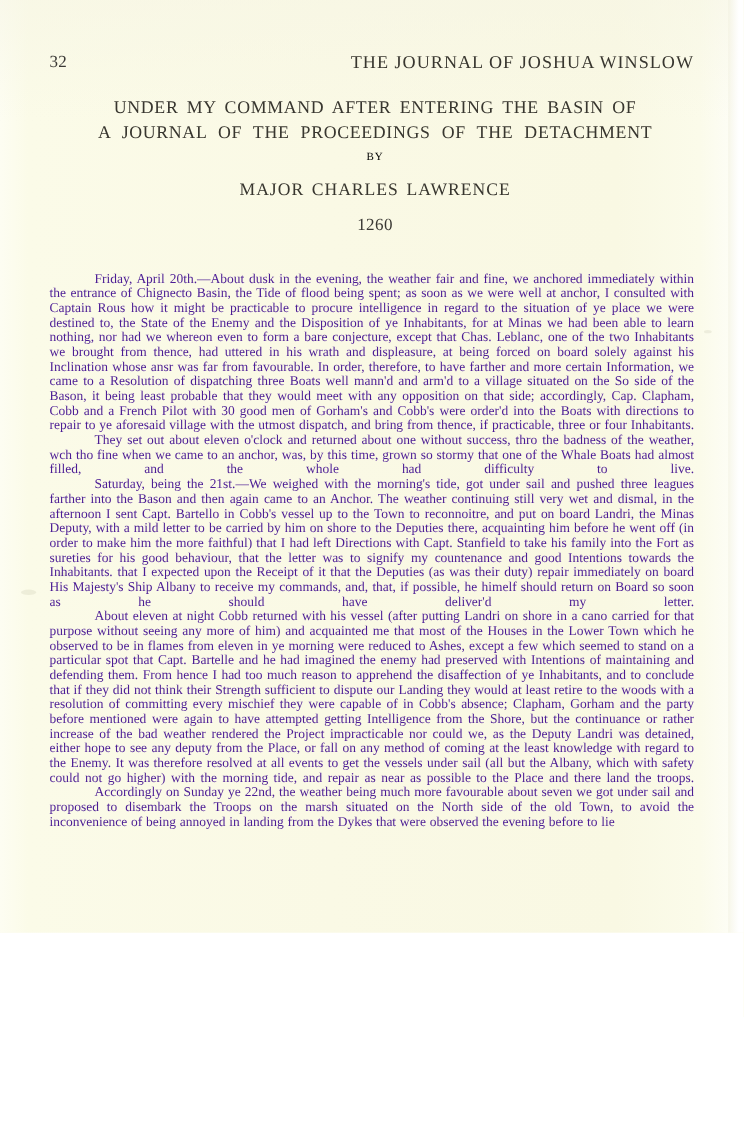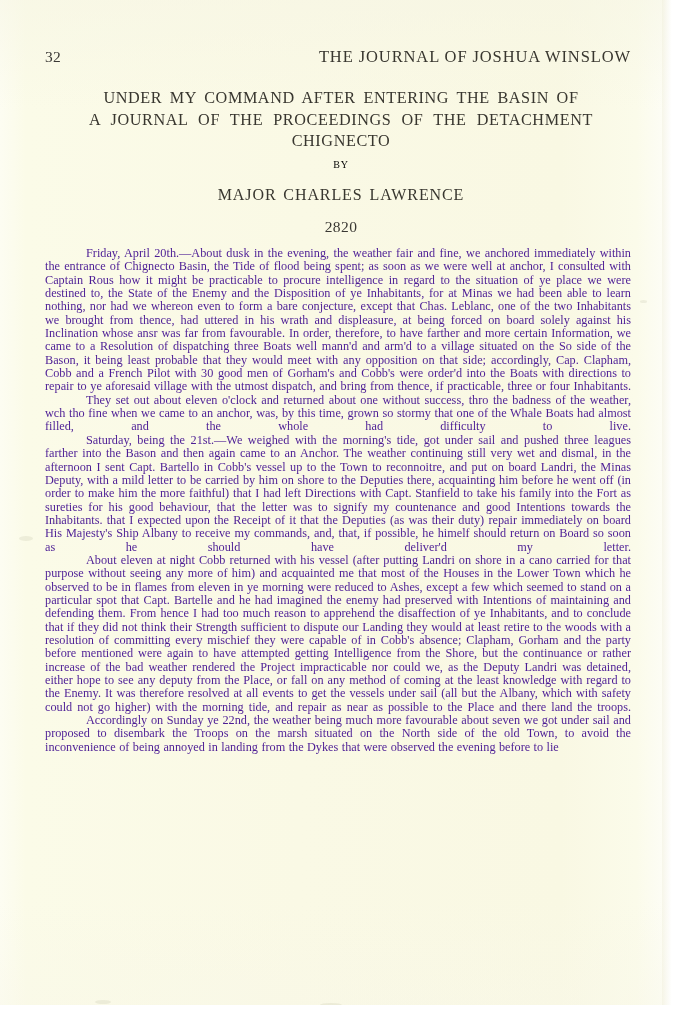--- a/index.html
+++ b/index.html
@@ -5,21 +5,21 @@
 <style>
   html, body {
     margin: 0;
     padding: 0;
     background: #ffffff;
   }
 
   .page {
     position: relative;
     width: 676px;
-    height: 1005px;
+    height: 848px;
     overflow: hidden;
     background: #fbfbe9;
     font-family: "Liberation Serif", "DejaVu Serif", serif;
     color: #2e2d2b;
     -webkit-font-smoothing: antialiased;
   }
 
   
   .paper-tint {
     position: absolute;
@@ -177,25 +177,24 @@
 
     <div class="running-head">
       <div class="folio">32</div>
       <div class="head-title">THE JOURNAL OF JOSHUA WINSLOW</div>
     </div>
 
     <div class="titleblock">
       <div class="main-title">
         <span class="tline l2">UNDER MY COMMAND AFTER ENTERING THE BASIN OF</span>
         <span class="tline l1">A JOURNAL OF THE PROCEEDINGS OF THE DETACHMENT</span>
-        <span class="tline l3">CHIGNECTO</span>
       </div>
       <div class="byword">BY</div>
       <div class="author">MAJOR CHARLES LAWRENCE</div>
-      <div class="year">2820</div>
+      <div class="year">1260</div>
     </div>
 
     <div class="body">
       <p class="tight">Friday, April 20th.—About dusk in the evening, the weather fair and fine, we anchored immediately within the entrance of Chignecto Basin, the Tide of flood being spent; as soon as we were well at anchor, I consulted with Captain Rous how it might be practicable to procure intelligence in regard to the situation of ye place we were destined to, the State of the Enemy and the Disposition of ye Inhabitants, for at Minas we had been able to learn nothing, nor had we whereon even to form a bare conjecture, except that Chas. Leblanc, one of the two Inhabitants we brought from thence, had uttered in his wrath and displeasure, at being forced on board solely against his Inclination whose ansr was far from favourable. In order, therefore, to have farther and more certain Information, we came to a Resolution of dispatching three Boats well mann'd and arm'd to a village situated on the So side of the Bason, it being least probable that they would meet with any opposition on that side; accordingly, Cap. Clapham, Cobb and a French Pilot with 30 good men of Gorham's and Cobb's were order'd into the Boats with directions to repair to ye aforesaid village with the utmost dispatch, and bring from thence, if practicable, three or four Inhabitants.</p>
       <p class="tight">They set out about eleven o'clock and returned about one without success, thro the badness of the weather, wch tho fine when we came to an anchor, was, by this time, grown so stormy that one of the Whale Boats had almost filled, and the whole had difficulty to live.</p>
       <p class="tight">Saturday, being the 21st.—We weighed with the morning's tide, got under sail and pushed three leagues farther into the Bason and then again came to an Anchor. The weather continuing still very wet and dismal, in the afternoon I sent Capt. Bartello in Cobb's vessel up to the Town to reconnoitre, and put on board Landri, the Minas Deputy, with a mild letter to be carried by him on shore to the Deputies there, acquainting him before he went off (in order to make him the more faithful) that I had left Directions with Capt. Stanfield to take his family into the Fort as sureties for his good behaviour, that the letter was to signify my countenance and good Intentions towards the Inhabitants. that I expected upon the Receipt of it that the Deputies (as was their duty) repair immediately on board His Majesty's Ship Albany to receive my commands, and, that, if possible, he himelf should return on Board so soon as he should have deliver'd my letter.</p>
       <p class="tight">About eleven at night Cobb returned with his vessel (after putting Landri on shore in a cano carried for that purpose without seeing any more of him) and acquainted me that most of the Houses in the Lower Town which he observed to be in flames from eleven in ye morning were reduced to Ashes, except a few which seemed to stand on a particular spot that Capt. Bartelle and he had imagined the enemy had preserved with Intentions of maintaining and defending them. From hence I had too much reason to apprehend the disaffection of ye Inhabitants, and to conclude that if they did not think their Strength sufficient to dispute our Landing they would at least retire to the woods with a resolution of committing every mischief they were capable of in Cobb's absence; Clapham, Gorham and the party before mentioned were again to have attempted getting Intelligence from the Shore, but the continuance or rather increase of the bad weather rendered the Project impracticable nor could we, as the Deputy Landri was detained, either hope to see any deputy from the Place, or fall on any method of coming at the least knowledge with regard to the Enemy. It was therefore resolved at all events to get the vessels under sail (all but the Albany, which with safety could not go higher) with the morning tide, and repair as near as possible to the Place and there land the troops.</p>
       <p>Accordingly on Sunday ye 22nd, the weather being much more favourable about seven we got under sail and proposed to disembark the Troops on the marsh situated on the North side of the old Town, to avoid the inconvenience of being annoyed in landing from the Dykes that were observed the evening before to lie</p>
     </div>
 

